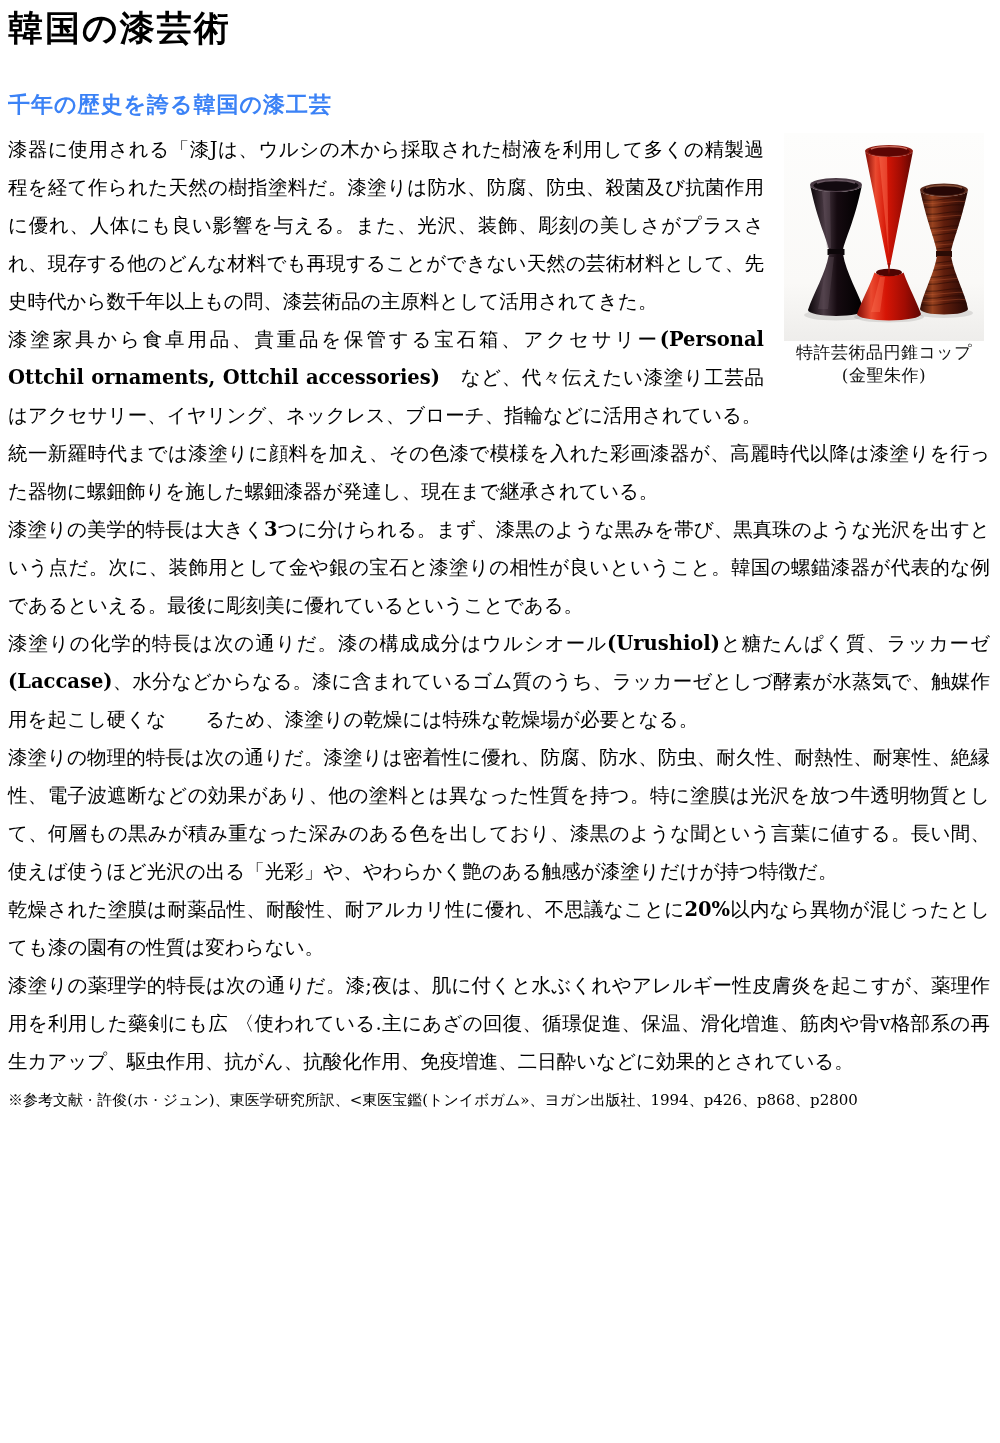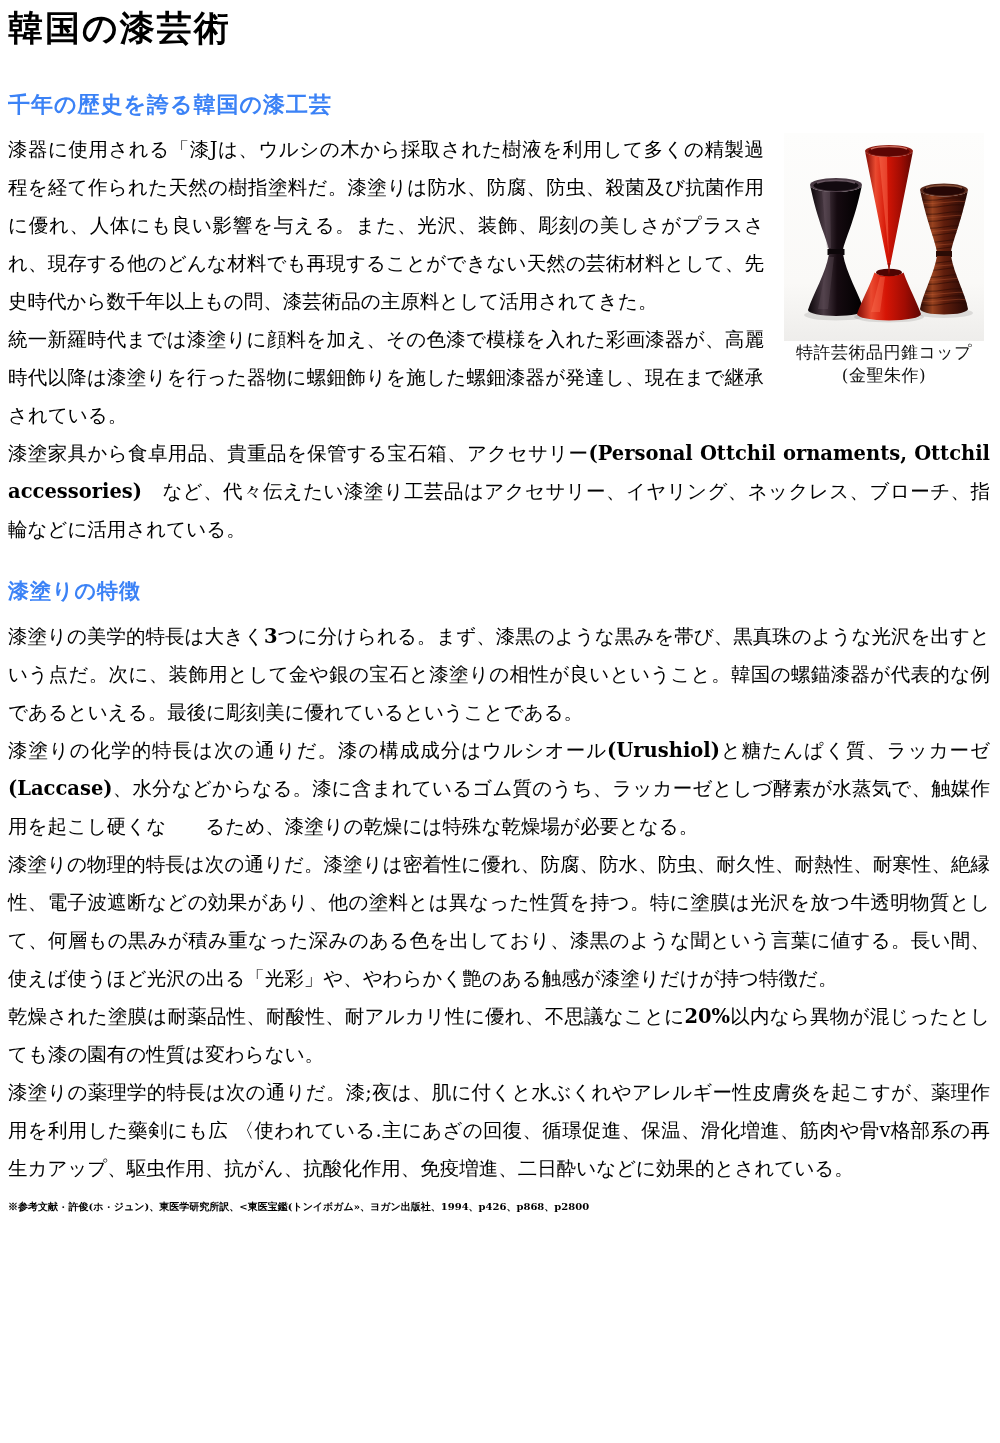--- a/index.html
+++ b/index.html
@@ -43,22 +43,22 @@
   }
   figure.fig svg { display: block; margin: 0 auto; }
   figcaption.fig-cap {
     font-size: 17px;
     line-height: 23px;
     color: #111111;
     letter-spacing: 0.5px;
   }
 
   p.footnote {
-    font-size: 10px;
-    font-weight: bold;
+    font-size: 15px;
+    font-weight: normal;
     line-height: 22px;
     margin: 8px 0 0 0;
     text-align: justify;
     clear: both;
   }
 </style>
 </head>
 <body>
 
 <div class="doc">
@@ -170,26 +170,25 @@
           <path d="M142,55 A20.8,5 0 0 1 178,55" stroke="#9a5f44" stroke-width="1.4" fill="none" opacity="0.8"></path>
         </g>
       </svg>
       <figcaption class="fig-cap">
         <div>特許芸術品円錐コップ</div>
         <div>(金聖朱作)</div>
       </figcaption>
     </figure>
 
     <p class="body-p"><span>漆器に使用される「漆Jは、ウルシの木から採取された樹液を利用して多くの精製過程を経て作られた天然の樹指塗料だ。漆塗りは防水、防腐、防虫、殺菌及び抗菌作用に優れ、人体にも良い影響を与える。また、光沢、装飾、彫刻の美しさがプラスされ、現存する他のどんな材料でも再現することができない天然の芸術材料として、先史時代から数千年以上もの問、漆芸術品の主原料として活用されてきた。</span></p>
+    <p class="body-p"><span>漆塗家具から食卓用品、貴重品を保管する宝石箱、アクセサリー</span><b>(Personal Ottchil ornaments, Ottchil accessories)</b><span>　など、代々伝えたい漆塗り工芸品はアクセサリー、イヤリング、ネックレス、ブローチ、指輪などに活用されている。</span></p>
     <p class="body-p"><span>統一新羅時代までは漆塗りに顔料を加え、その色漆で模様を入れた彩画漆器が、高麗時代以降は漆塗りを行った器物に螺鈿飾りを施した螺鈿漆器が発達し、現在まで継承されている。</span></p>
-    <p class="body-p"><span>漆塗家具から食卓用品、貴重品を保管する宝石箱、アクセサリー</span><b>(Personal Ottchil ornaments, Ottchil accessories)</b><span>　など、代々伝えたい漆塗り工芸品はアクセサリー、イヤリング、ネックレス、ブローチ、指輪などに活用されている。</span></p>
   </section>
 
   <section class="sec2">
-    <h2 class="sec-heading">漆塗りの特徴</h2>
     <p class="body-p"><span>漆塗りの美学的特長は大きく</span><b>3</b><span>つに分けられる。まず、漆黒のような黒みを帯び、黒真珠のような光沢を出すという点だ。次に、装飾用として金や銀の宝石と漆塗りの相性が良いということ。韓国の螺錨漆器が代表的な例であるといえる。最後に彫刻美に優れているということである。</span></p>
     <p class="body-p"><span>漆塗りの化学的特長は次の通りだ。漆の構成成分はウルシオール</span><b>(Urushiol)</b><span>と糖たんぱく質、ラッカーゼ</span><b>(Laccase)</b><span>、水分などからなる。漆に含まれているゴム質のうち、ラッカーゼとしづ酵素が水蒸気で、触媒作用を起こし硬くな　　るため、漆塗りの乾燥には特殊な乾燥場が必要となる。</span></p>
     <p class="body-p"><span>漆塗りの物理的特長は次の通りだ。漆塗りは密着性に優れ、防腐、防水、防虫、耐久性、耐熱性、耐寒性、絶縁性、電子波遮断などの効果があり、他の塗料とは異なった性質を持つ。特に塗膜は光沢を放つ牛透明物質として、何層もの黒みが積み重なった深みのある色を出しており、漆黒のような聞という言葉に値する。長い間、使えば使うほど光沢の出る「光彩」や、やわらかく艶のある触感が漆塗りだけが持つ特徴だ。</span></p>
     <p class="body-p"><span>乾燥された塗膜は耐薬品性、耐酸性、耐アルカリ性に優れ、不思議なことに</span><b>20%</b><span>以内なら異物が混じったとしても漆の園有の性質は変わらない。</span></p>
     <p class="body-p"><span>漆塗りの薬理学的特長は次の通りだ。漆;夜は、肌に付くと水ぶくれやアレルギー性皮膚炎を起こすが、薬理作用を利用した藥剣にも広 〈使われている.主にあざの回復、循璟促進、保温、滑化増進、筋肉や骨v格部系の再生カアップ、駆虫作用、抗がん、抗酸化作用、免疫増進、二日酔いなどに効果的とされている。</span></p>
   </section>
 
   <p class="footnote">※参考文献 · 許俊(ホ · ジュン)、東医学研究所訳、&lt;東医宝鑑(トンイボガム»、ヨガン出版社、1994、p426、p868、p2800</p>
 
 </div>

